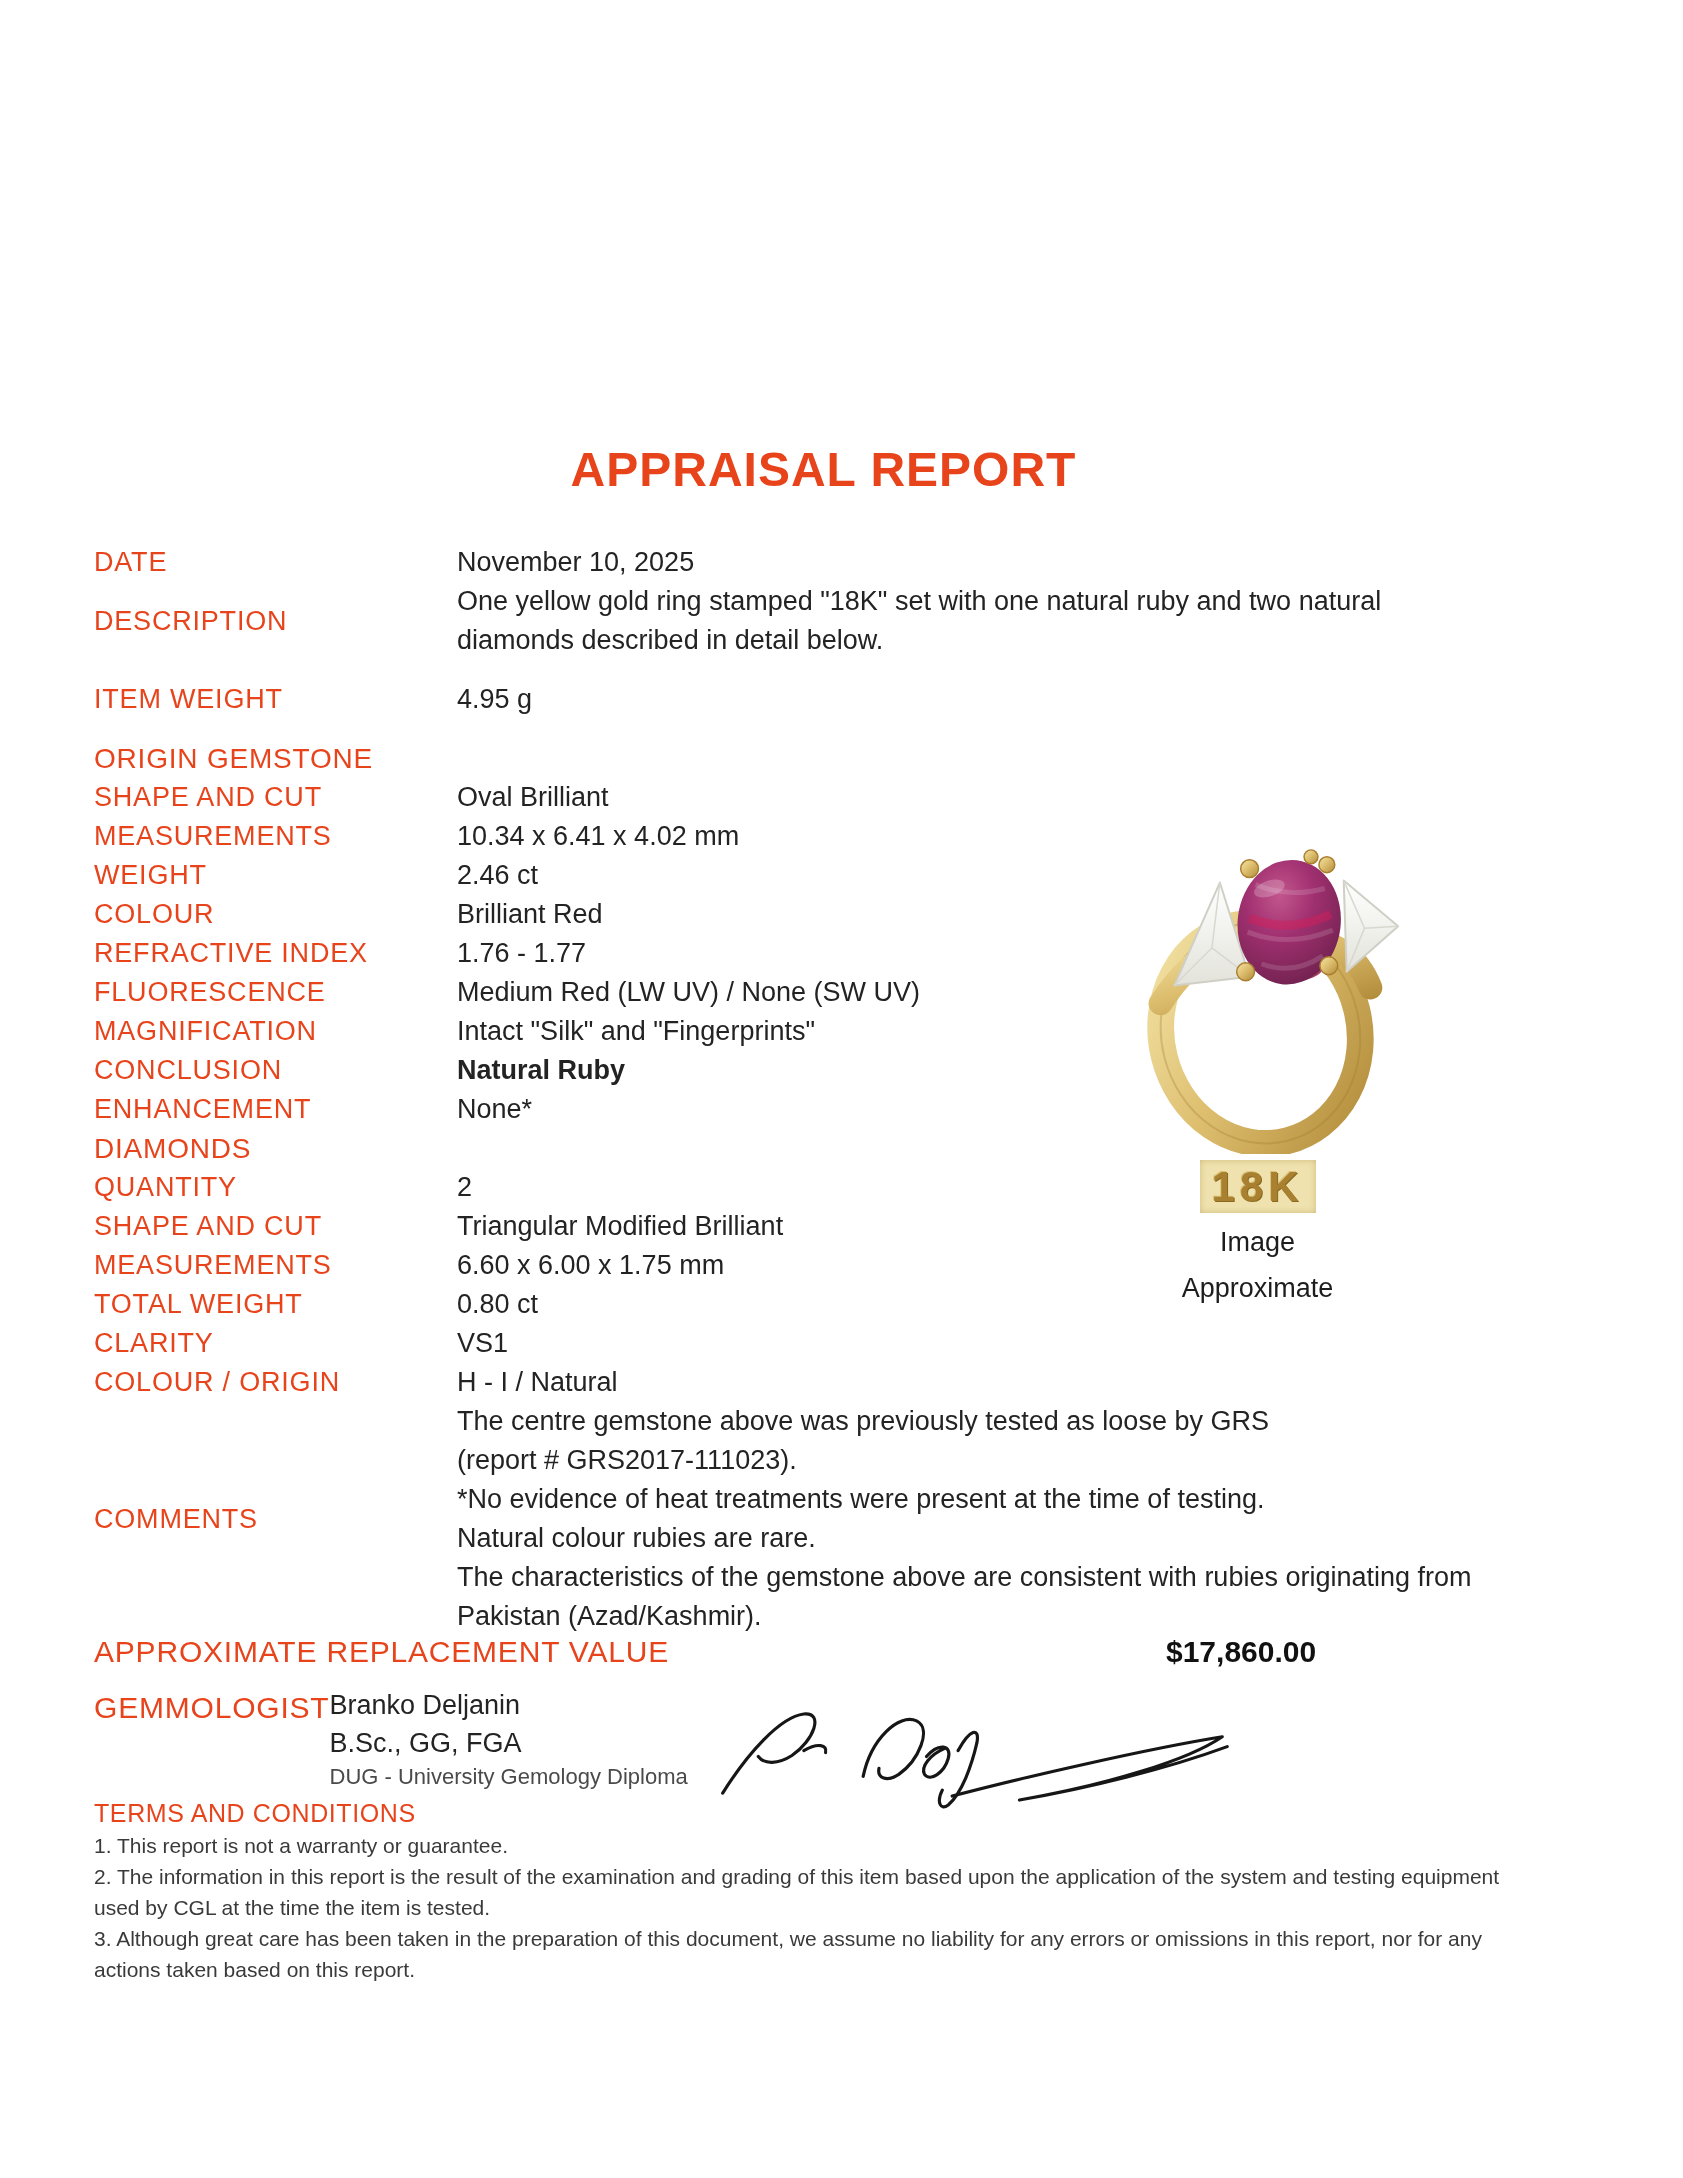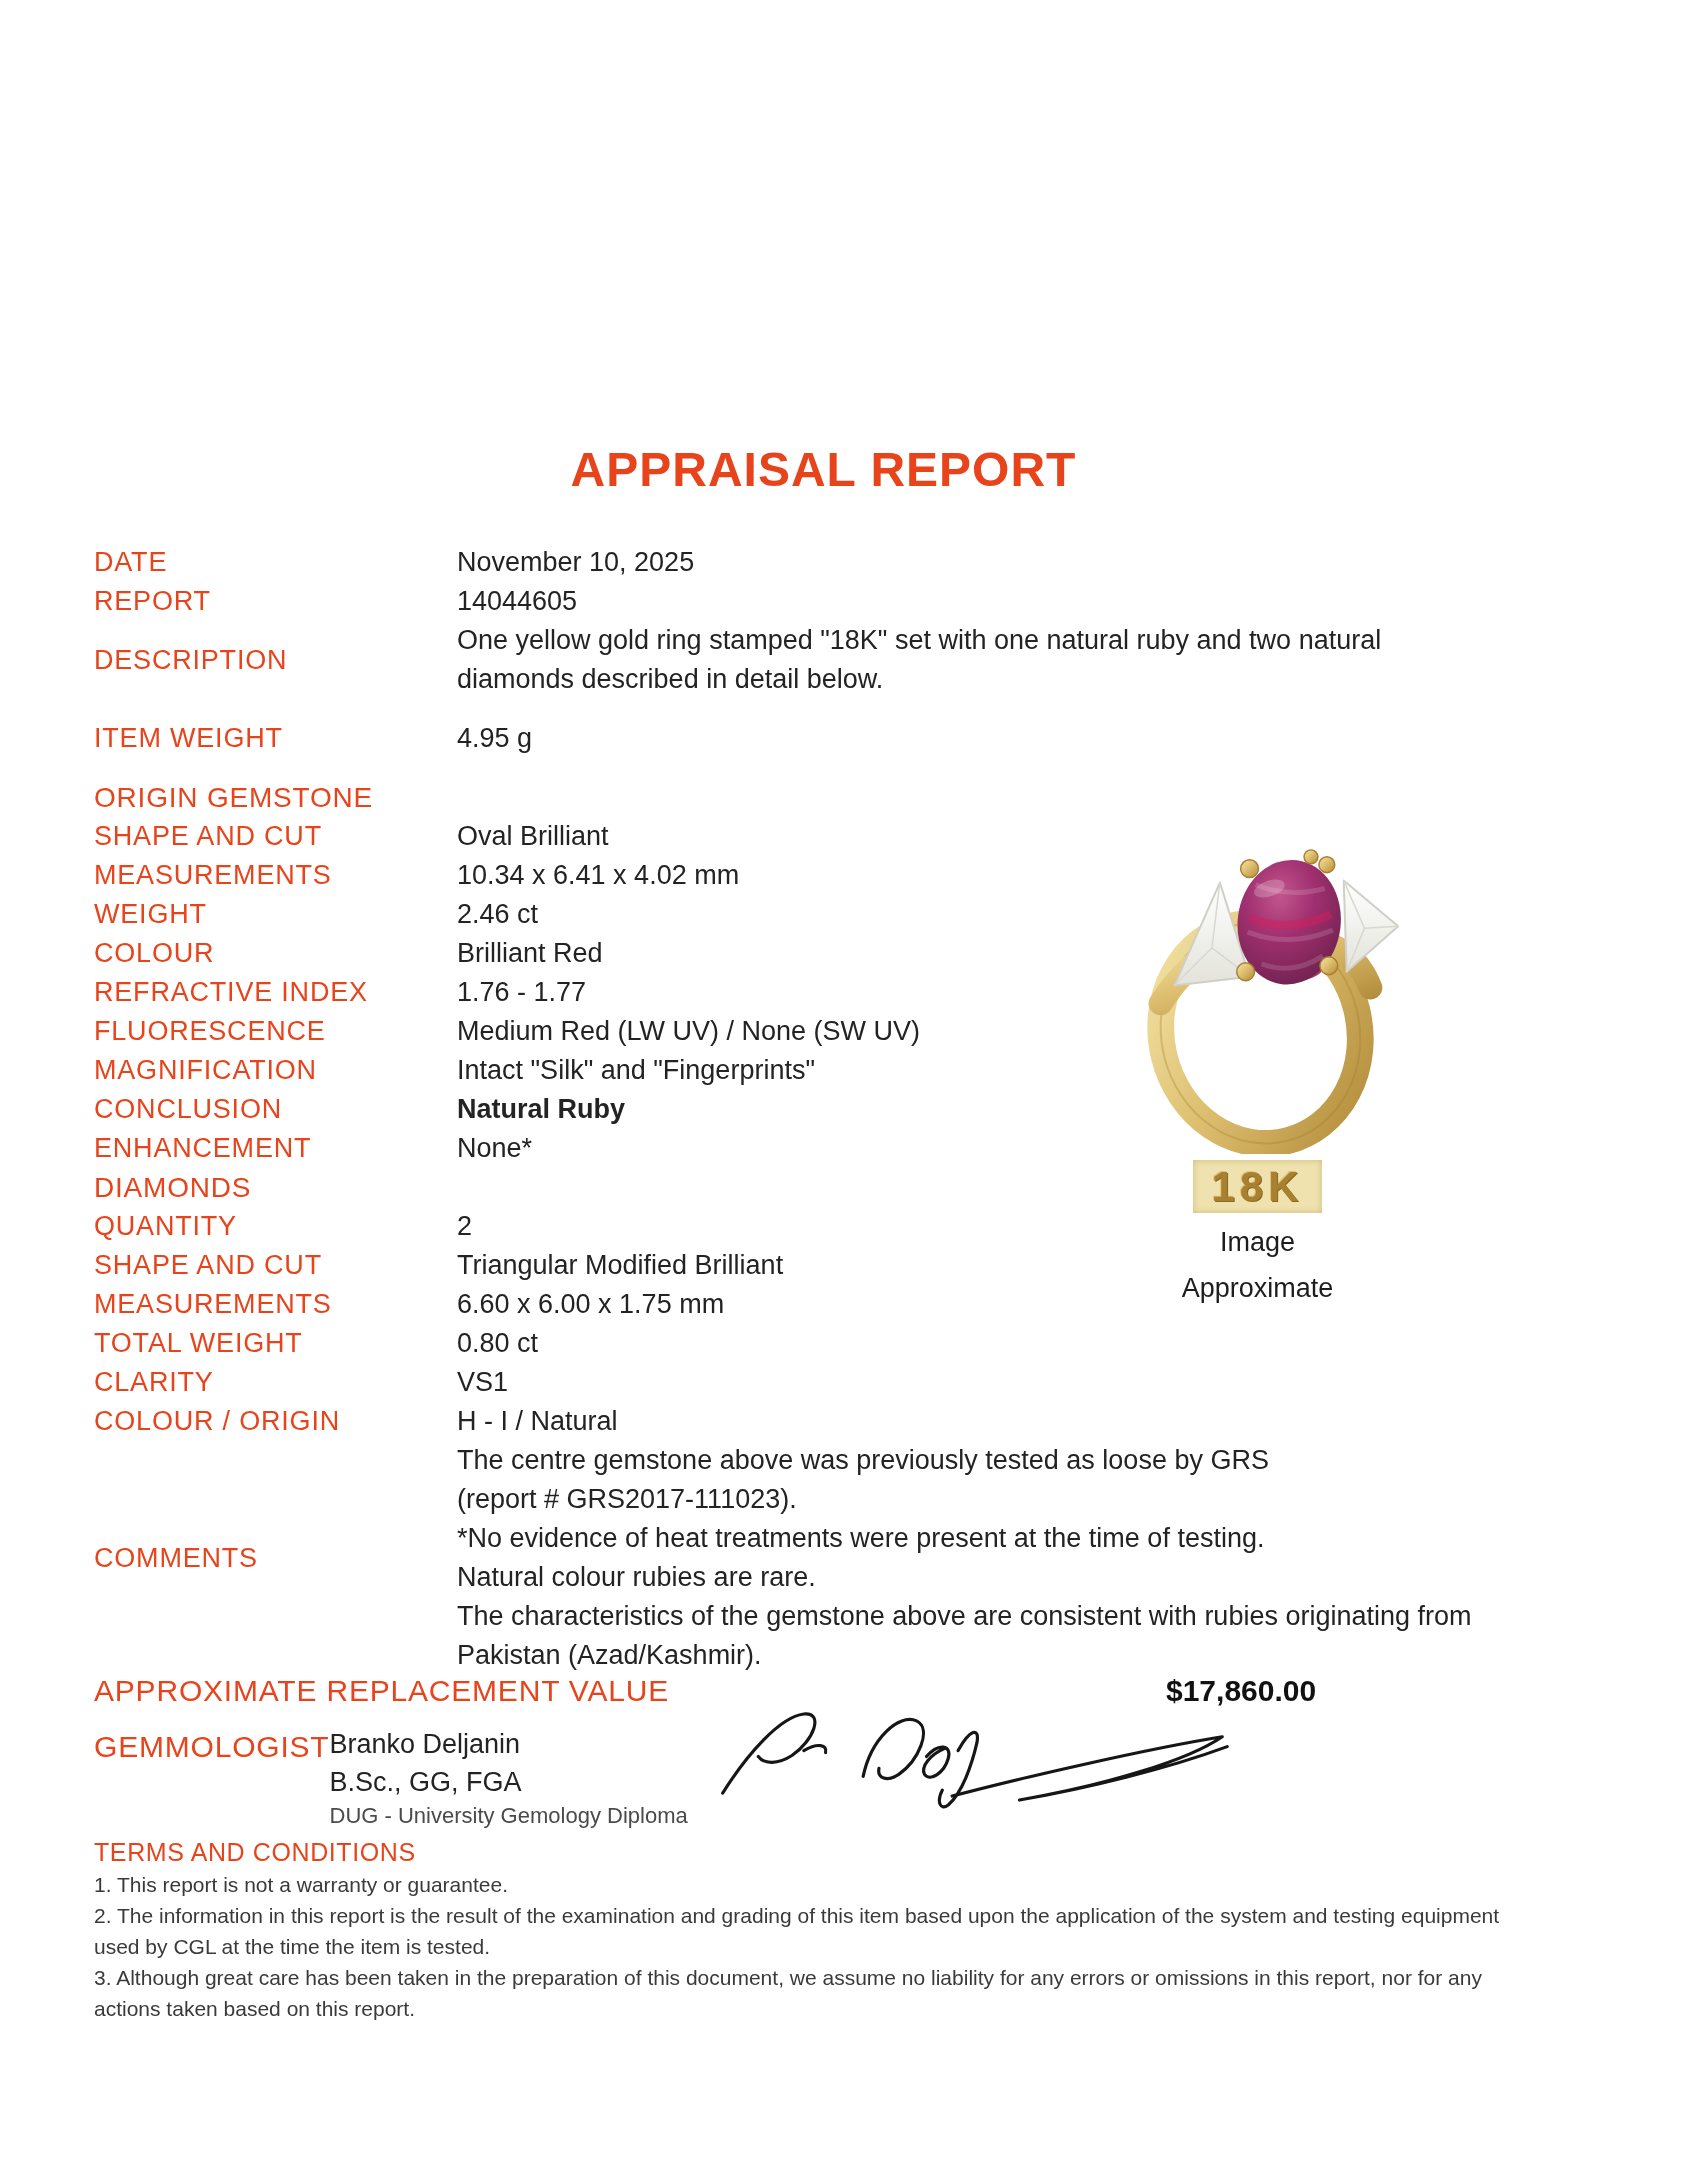--- a/index.html
+++ b/index.html
@@ -45,21 +45,21 @@
   .terms { margin-top:4px; }
   .terms-header {
     color:var(--accent); font-weight:400; font-size:25px;
     line-height:34px; letter-spacing:0.6px;
   }
   .terms-line { font-size:21px; line-height:31px; color:#3a3a3a; white-space:nowrap; }
 
   .figure { position:absolute; left:1099px; top:837px; width:317px; text-align:center; }
   .ring-svg { display:block; width:317px; height:317px; }
   .stamp {
-    width:129px; height:53px; margin:6px auto 0;
+    width:116px; height:53px; margin:6px auto 0;
     background:#EFE2AE; display:flex; align-items:center; justify-content:center;
     box-shadow: inset 0 0 6px rgba(150,110,30,0.35);
   }
   .stamp-text {
     font-size:42px; font-weight:700; letter-spacing:5px; color:#A8802F;
     text-shadow: 1px 1px 0 #8a6a20, -1px -1px 0 #d9c27a;
   }
   .caption { font-size:27px; line-height:34px; color:#1d1d1d; margin-top:12px; }
   .caption-2 { margin-top:12px; }
 
@@ -72,24 +72,20 @@
 
   <h1 class="title">APPRAISAL REPORT</h1>
 
   <div class="content">
 
     <div class="row">
       <div class="label">DATE</div>
       <div class="value">November 10, 2025</div>
     </div>
 
-    <div class="row">
-      <div class="label">REPORT</div>
-      <div class="value">14044605</div>
-    </div>
 
     <div class="row row-center">
       <div class="label">DESCRIPTION</div>
       <div class="value">
         <div class="vline">One yellow gold ring stamped "18K" set with one natural ruby and two natural</div>
         <div class="vline">diamonds described in detail below.</div>
       </div>
     </div>
 
     <div class="gap"></div>

